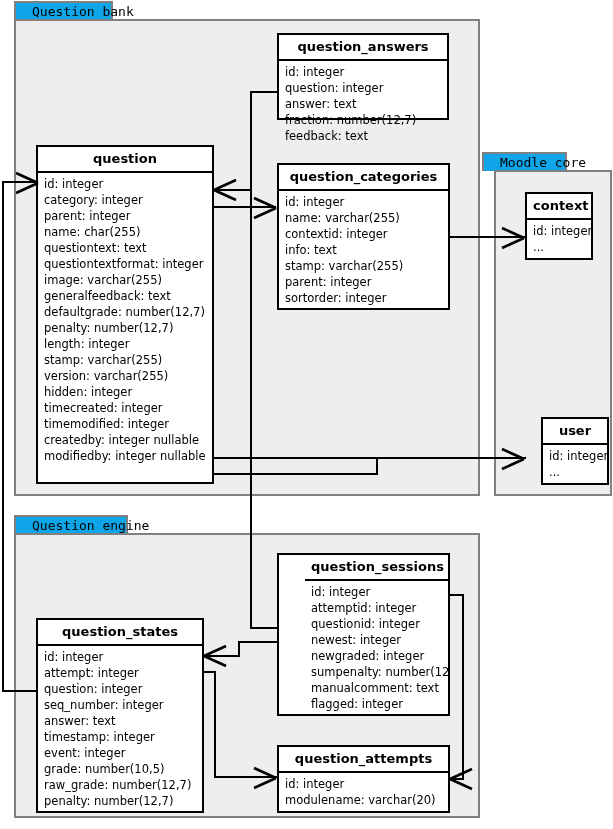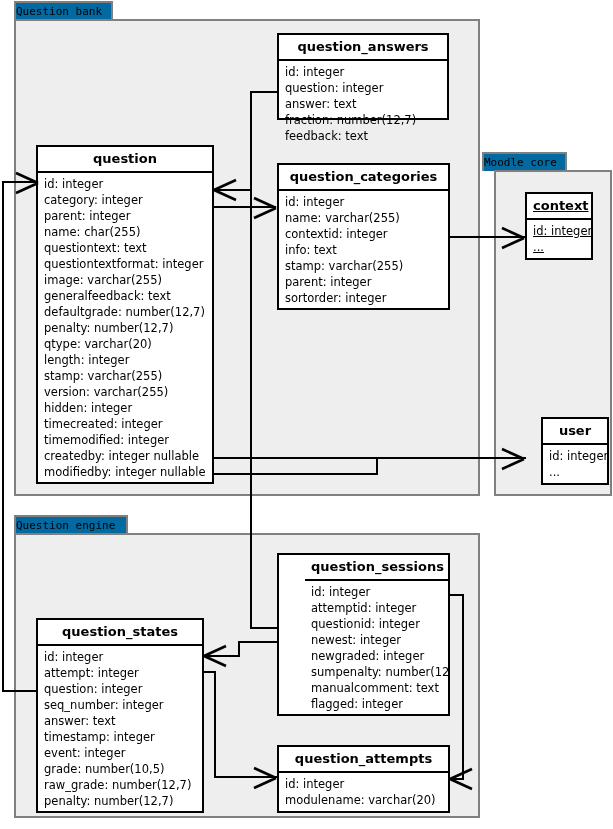--- a/index.html
+++ b/index.html
@@ -4,24 +4,24 @@
 <style>
   html,body{margin:0;padding:0;background:#ffffff;}
   body{width:613px;height:829px;position:relative;
        font-family:"DejaVu Sans","Liberation Sans",sans-serif;
        -webkit-font-smoothing:none;}
   #stage{position:absolute;left:0;top:0;width:613px;height:829px;overflow:hidden;}
 
   
   .pkg{position:absolute;box-sizing:border-box;background:#eeeeee;
        border:2px solid #808080;}
-  .pkg-tab{position:absolute;box-sizing:border-box;background:#0369a1;
+  .pkg-tab{position:absolute;box-sizing:border-box;background:#0ea5e9;
        border:2px solid #808080;border-bottom:none;
        font-family:"DejaVu Sans Mono","Liberation Mono",monospace;
-       font-size:11px;color:#000;line-height:16px;padding:1px 4px 0 0;
+       font-size:13px;color:#000;line-height:16px;padding:1px 4px 0 16px;
        white-space:nowrap;}
 
   
   .ent{position:absolute;box-sizing:border-box;background:#ffffff;
        border:2px solid #000000;z-index:6;}
   .ent-title{box-sizing:border-box;text-align:center;font-weight:bold;
        font-size:13px;color:#000;border-bottom:2px solid #000;
        padding:4px 6px 5px 6px;line-height:15px;letter-spacing:0px;}
   .ent-body{box-sizing:border-box;padding:3px 5px 3px 6px;overflow:hidden;}
   .attr{font-size:11.5px;line-height:16px;color:#000;white-space:nowrap;}
@@ -125,21 +125,20 @@
       <div class="attr">id: integer</div>
       <div class="attr">category: integer</div>
       <div class="attr">parent: integer</div>
       <div class="attr">name: char(255)</div>
       <div class="attr">questiontext: text</div>
       <div class="attr">questiontextformat: integer</div>
       <div class="attr">image: varchar(255)</div>
       <div class="attr">generalfeedback: text</div>
       <div class="attr">defaultgrade: number(12,7)</div>
       <div class="attr">penalty: number(12,7)</div>
-      <div class="attr">qtype: varchar(20)</div>
       <div class="attr">length: integer</div>
       <div class="attr">stamp: varchar(255)</div>
       <div class="attr">version: varchar(255)</div>
       <div class="attr">hidden: integer</div>
       <div class="attr">timecreated: integer</div>
       <div class="attr">timemodified: integer</div>
       <div class="attr">createdby: integer nullable</div>
       <div class="attr">modifiedby: integer nullable</div>
     </div>
   </div>
@@ -150,21 +149,21 @@
       <div class="attr">id: integer</div>
       <div class="attr">name: varchar(255)</div>
       <div class="attr">contextid: integer</div>
       <div class="attr">info: text</div>
       <div class="attr">stamp: varchar(255)</div>
       <div class="attr">parent: integer</div>
       <div class="attr">sortorder: integer</div>
     </div>
   </div>
 
-  <div class="ent" style="left:525px;top:192px;width:68px;height:68px;text-decoration:underline;">
+  <div class="ent" style="left:525px;top:192px;width:68px;height:68px;">
     <div class="ent-title">context</div>
     <div class="ent-body">
       <div class="attr">id: integer</div>
       <div class="attr">...</div>
     </div>
   </div>
 
   <div class="ent" style="left:525px;top:417px;width:68px;height:68px;margin-left:16px;">
     <div class="ent-title">user</div>
     <div class="ent-body">

